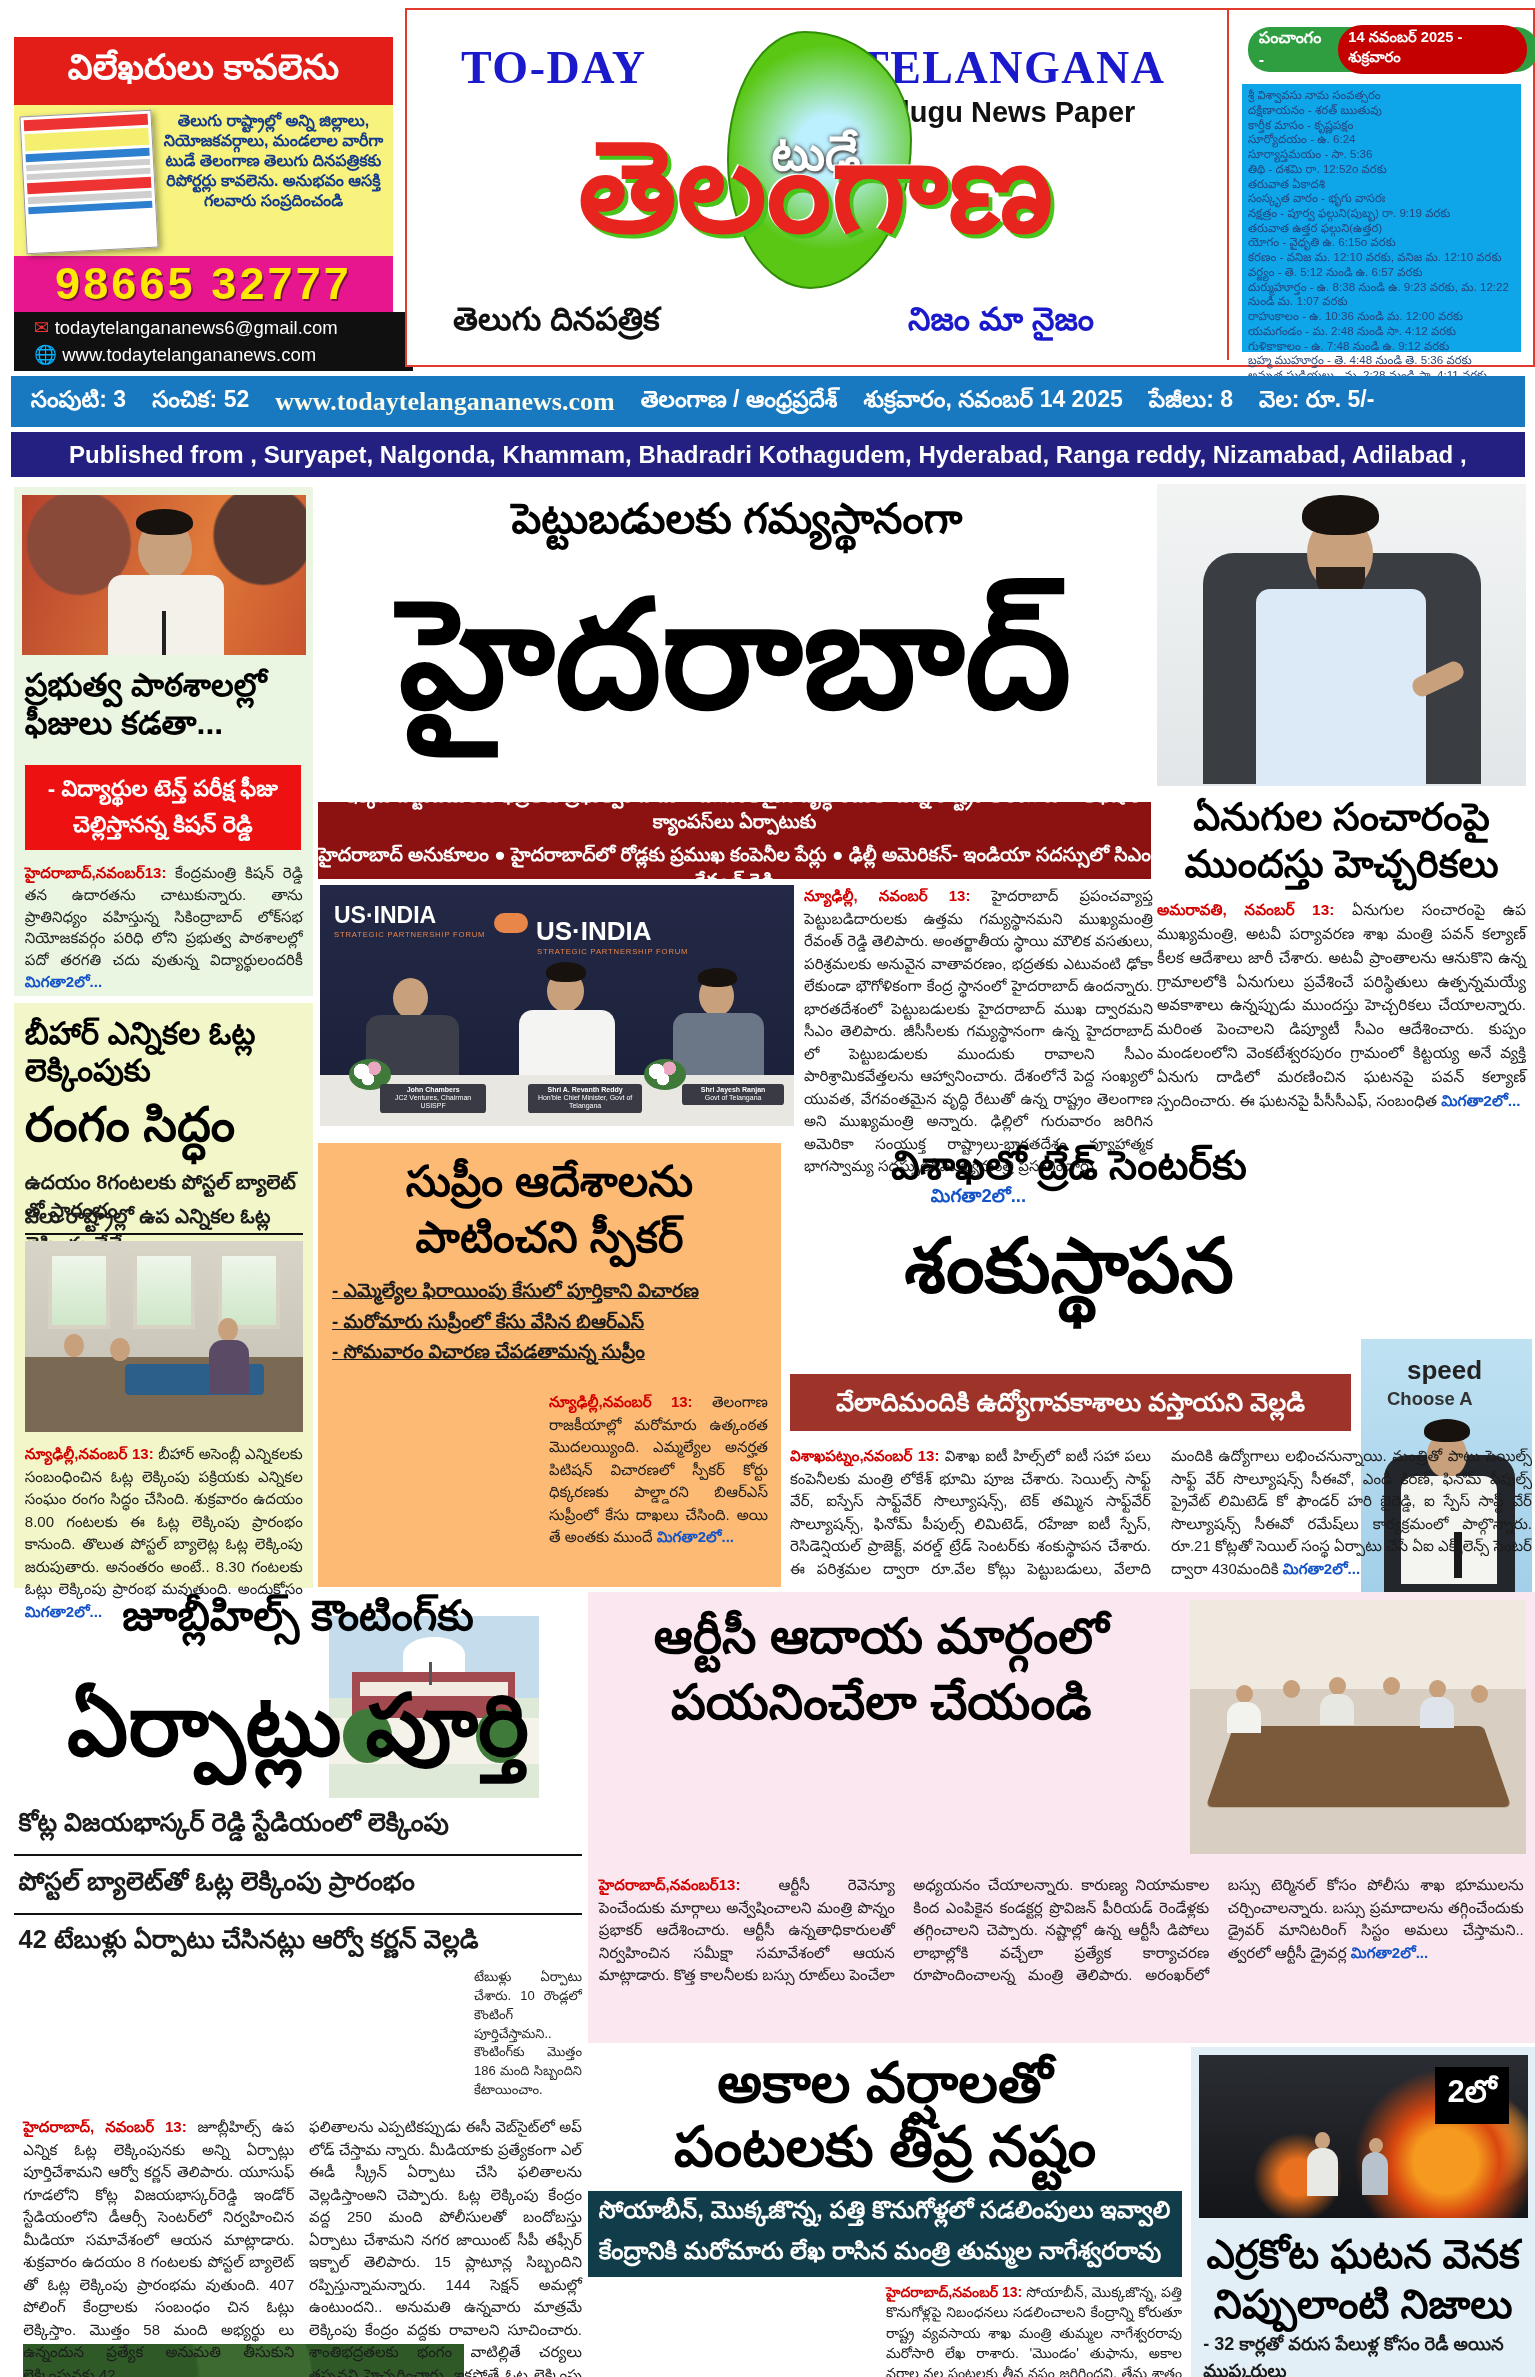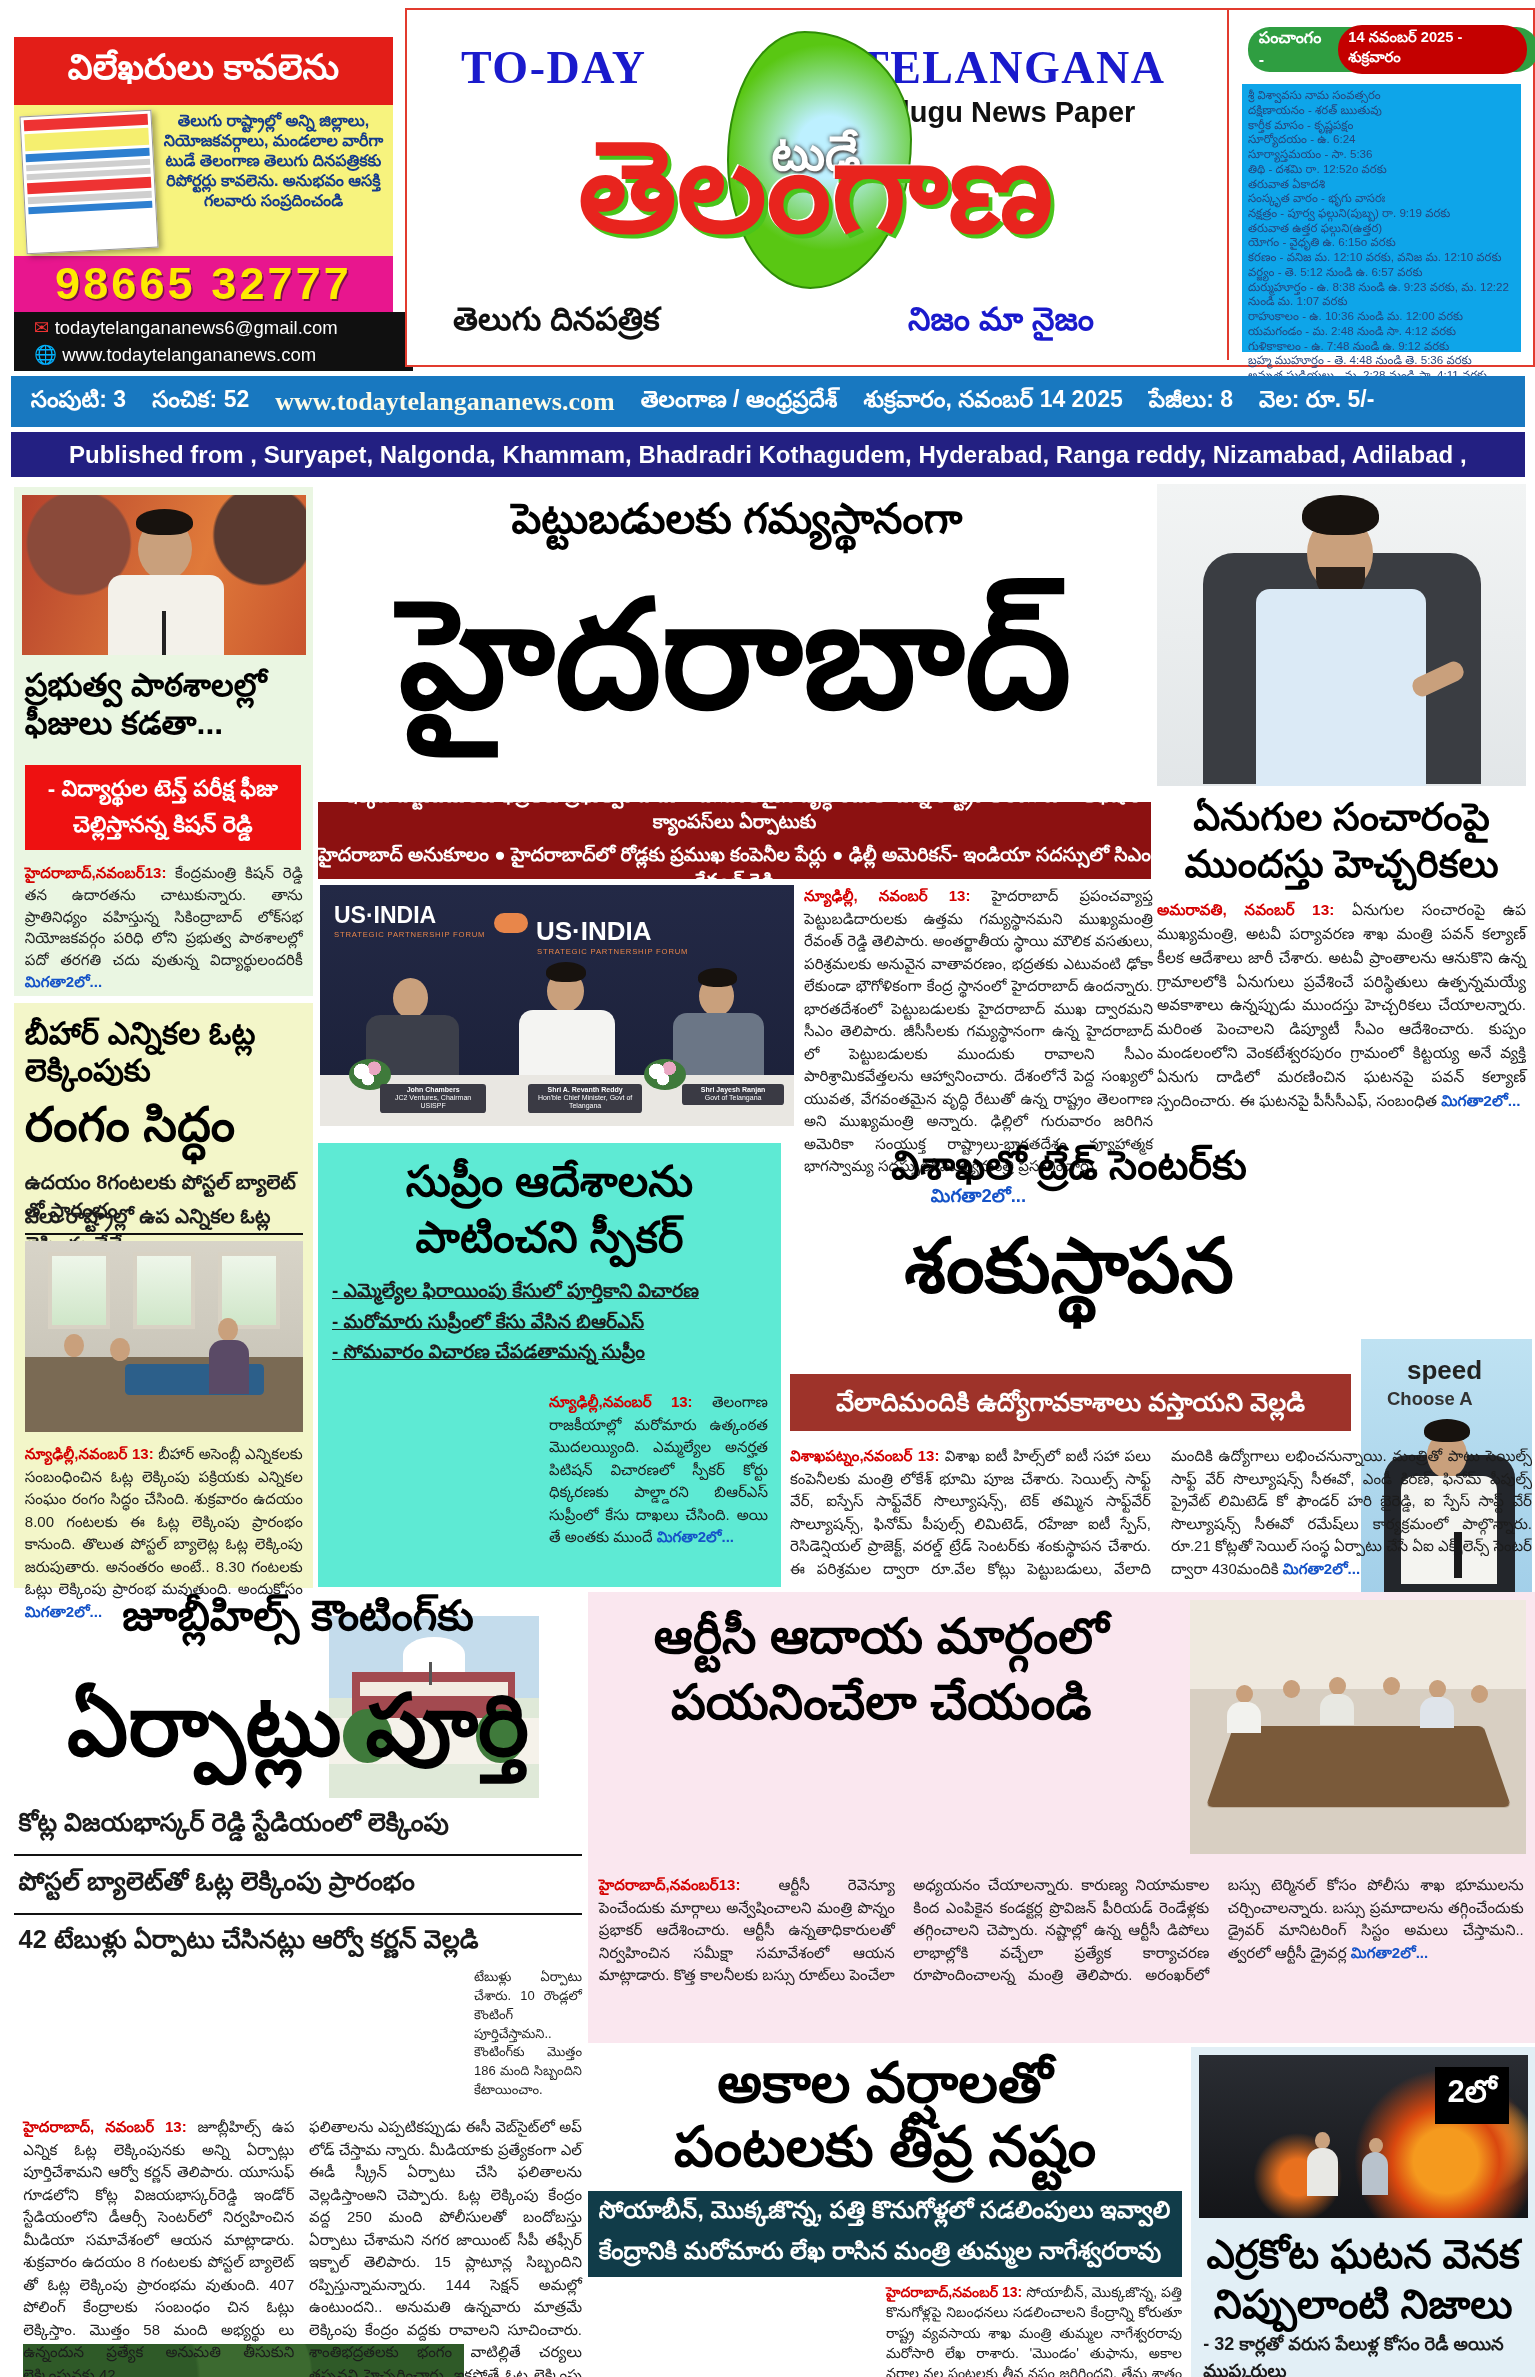--- a/index.html
+++ b/index.html
@@ -36,21 +36,21 @@
   .pan-body{background:#0ea5e9;color:#27457c;font-weight:normal;line-height:1.27;}
   
   .infobar{background:#1878c0;color:#fff;display:flex;align-items:center;gap:26px;padding:0 20px;}
   .infobar .url{font-family:"Liberation Serif","DejaVu Serif",serif;color:#fbfbe8;}
   .pubbar{background:#232082;color:#fff;display:flex;align-items:center;justify-content:center;}
   
   .lead-strip{background:#8c1111;color:#fff;display:flex;flex-direction:column;justify-content:center;gap:6.2px;}
   
   .panel-green{background:#eaf6e2;}
   .panel-lime{background:#f3f6c9;}
-  .panel-blue{background:#5eead4;}
+  .panel-blue{background:#fdba74;}
   .panel-pink{background:#fae7ef;}
   .panel-sky{background:#e2eff6;}
   .redbox{background:#ee1111;color:#fff;}
   .maroon-strip{background:#9e332a;color:#fff;}
   .teal-strip{background:#113c49;color:#fff;}
   
   .photo{overflow:hidden;position:relative;background:#cfcfcf;}
   .head{position:absolute;border-radius:50%;background:#c9a07c;}
   .hair{position:absolute;border-radius:50% 50% 40% 40%;background:#17120e;}
   .shirt{position:absolute;border-radius:14px 14px 0 0;}

